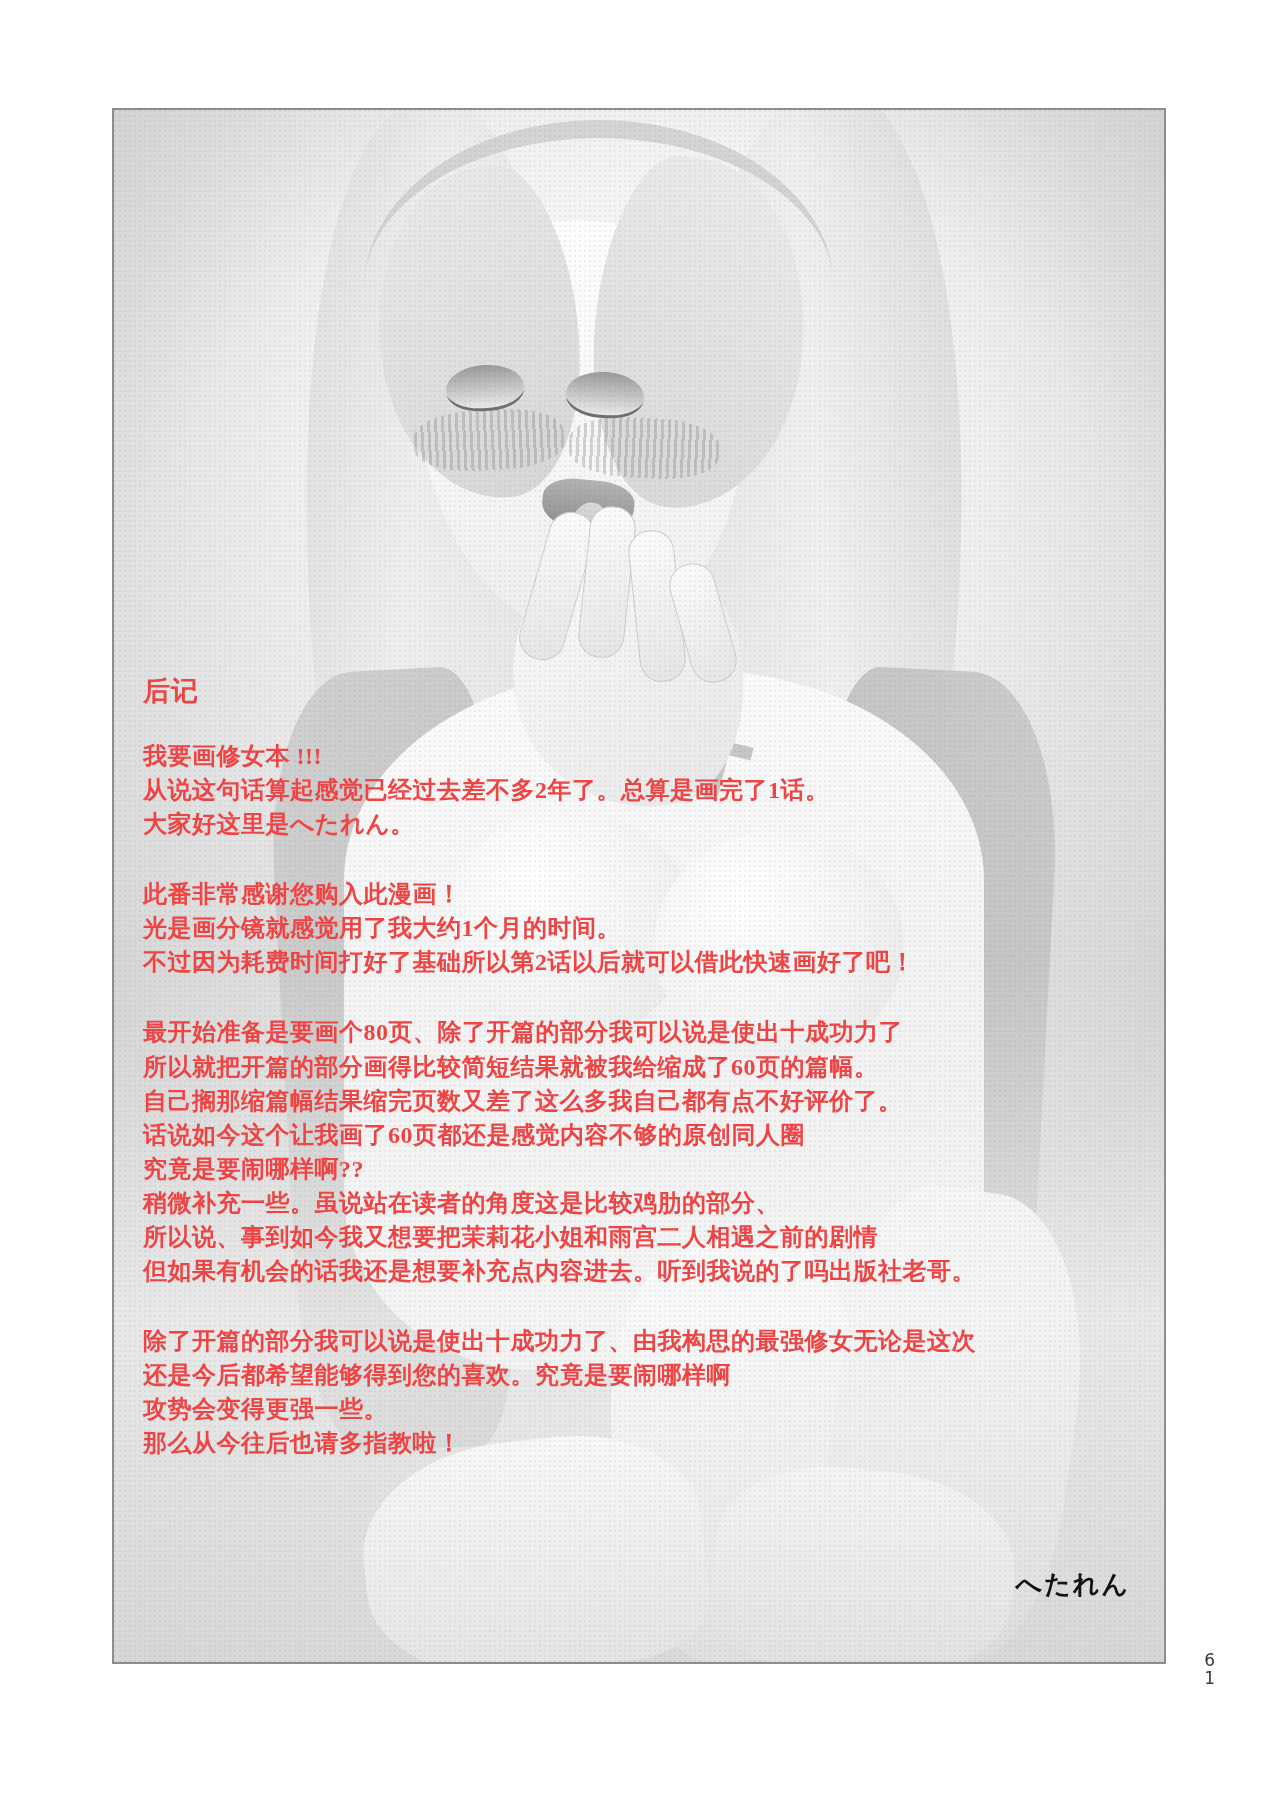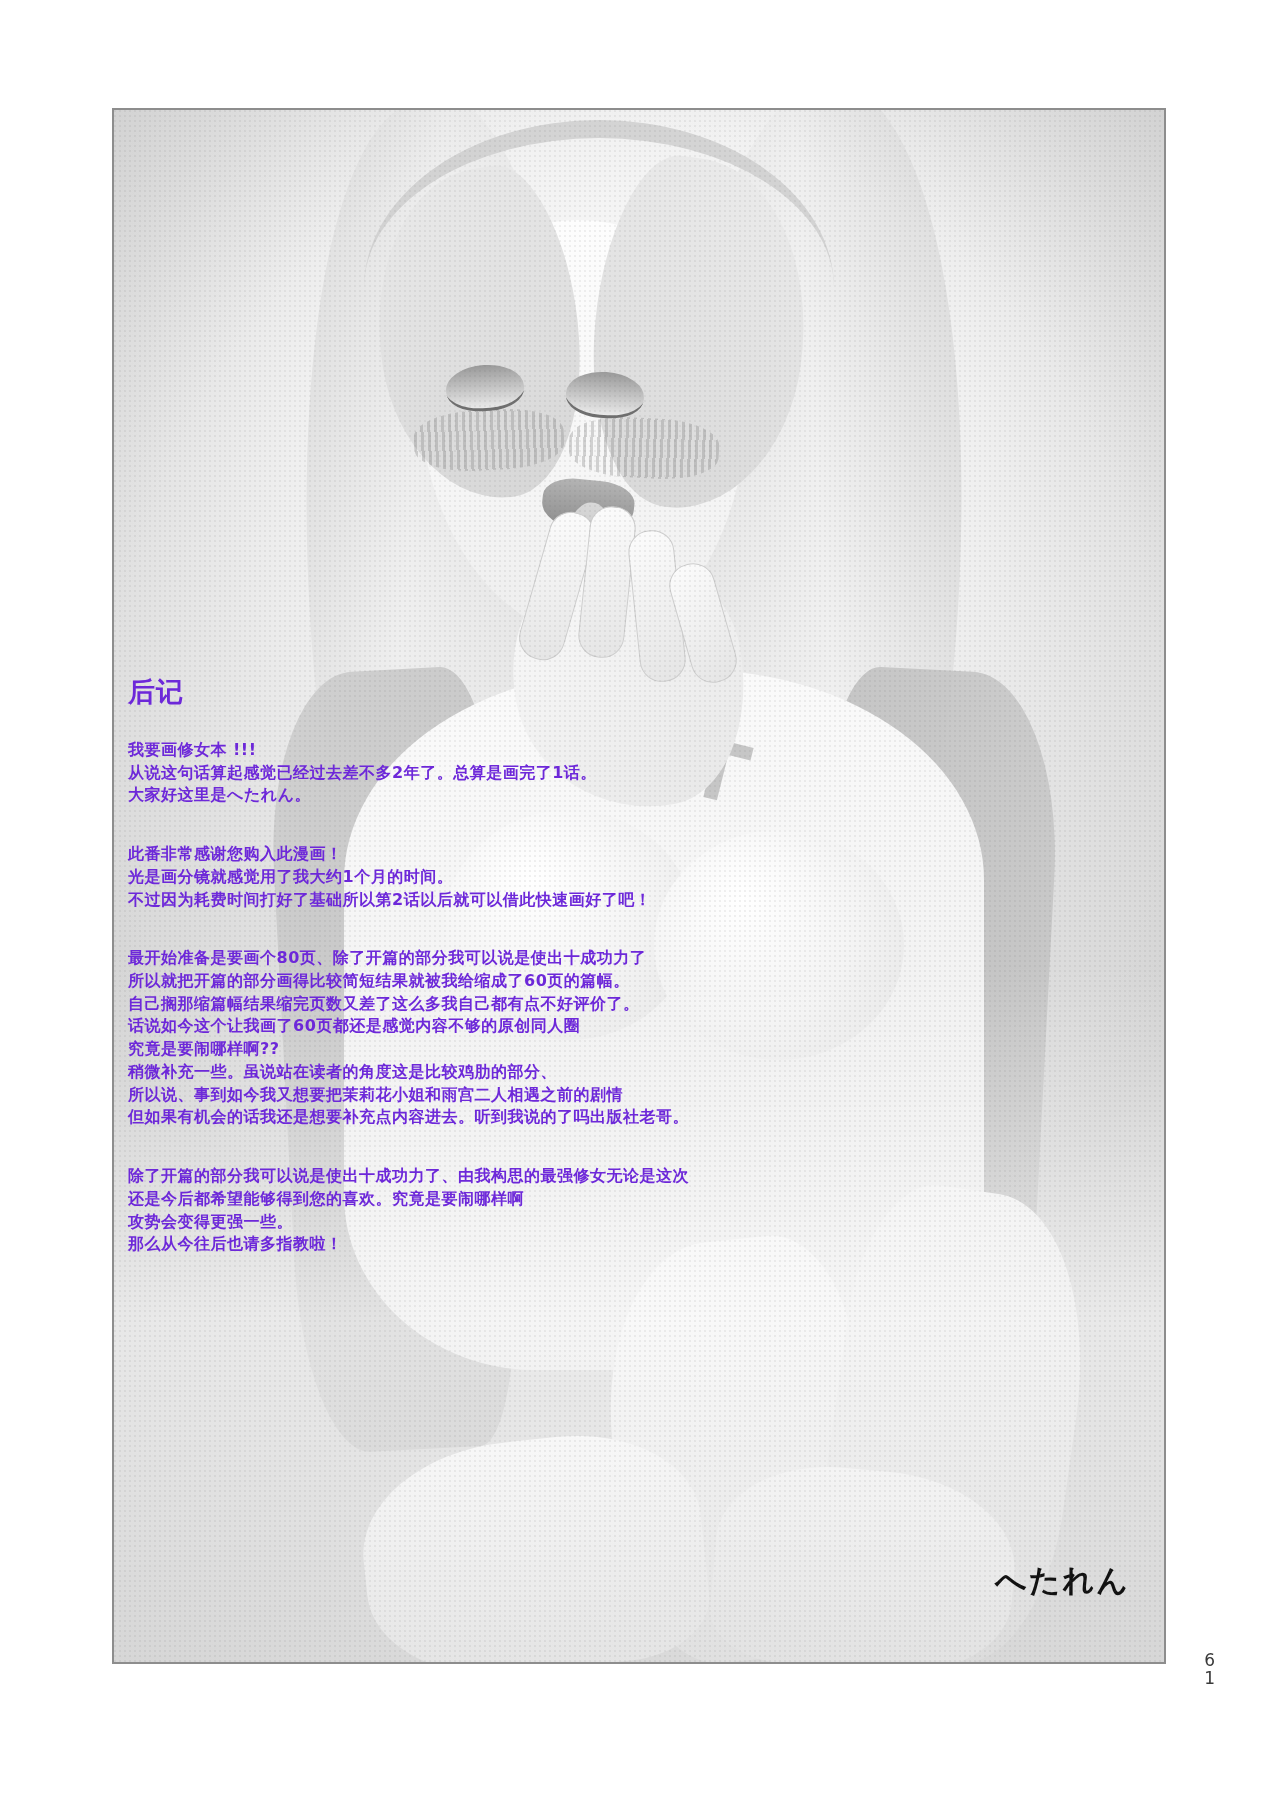--- a/index.html
+++ b/index.html
@@ -227,47 +227,48 @@
   .vignette {
     position: absolute; inset: 0;
     background:
       linear-gradient(to bottom, rgba(255,255,255,0) 55%, rgba(255,255,255,.55) 78%, rgba(255,255,255,.30) 100%),
       radial-gradient(ellipse 90% 70% at 50% 40%, rgba(255,255,255,0) 55%, rgba(170,170,170,.35) 100%);
   }
 
   
   .afterword {
     position: absolute;
-    left: 128px;
+    left: 143px;
     top: 678px;
     width: 1010px;
-    color: #6d28d9;
+    color: #ef4444;
     line-height: 1.0;
+    font-family: Liberation Serif, serif;
   }
   .aw-title {
     font-size: 27px;
     font-weight: 700;
     letter-spacing: 1px;
     margin: 0 0 34px 0;
   }
   .aw-block {
     margin: 0 0 36px 0;
   }
   .aw-line {
-    font-size: 16px;
+    font-size: 24px;
     font-weight: 700;
     letter-spacing: .5px;
     line-height: 1.42;
     white-space: nowrap;
   }
   .sign {
     position: absolute;
     right: 34px;
     bottom: 60px;
-    font-size: 31px;
+    font-size: 26px;
     font-weight: 700;
     color: #111;
     letter-spacing: 2px;
   }
 
   .page-number {
     position: absolute;
     right: 64px;
     bottom: 116px;
     font-size: 17px;

